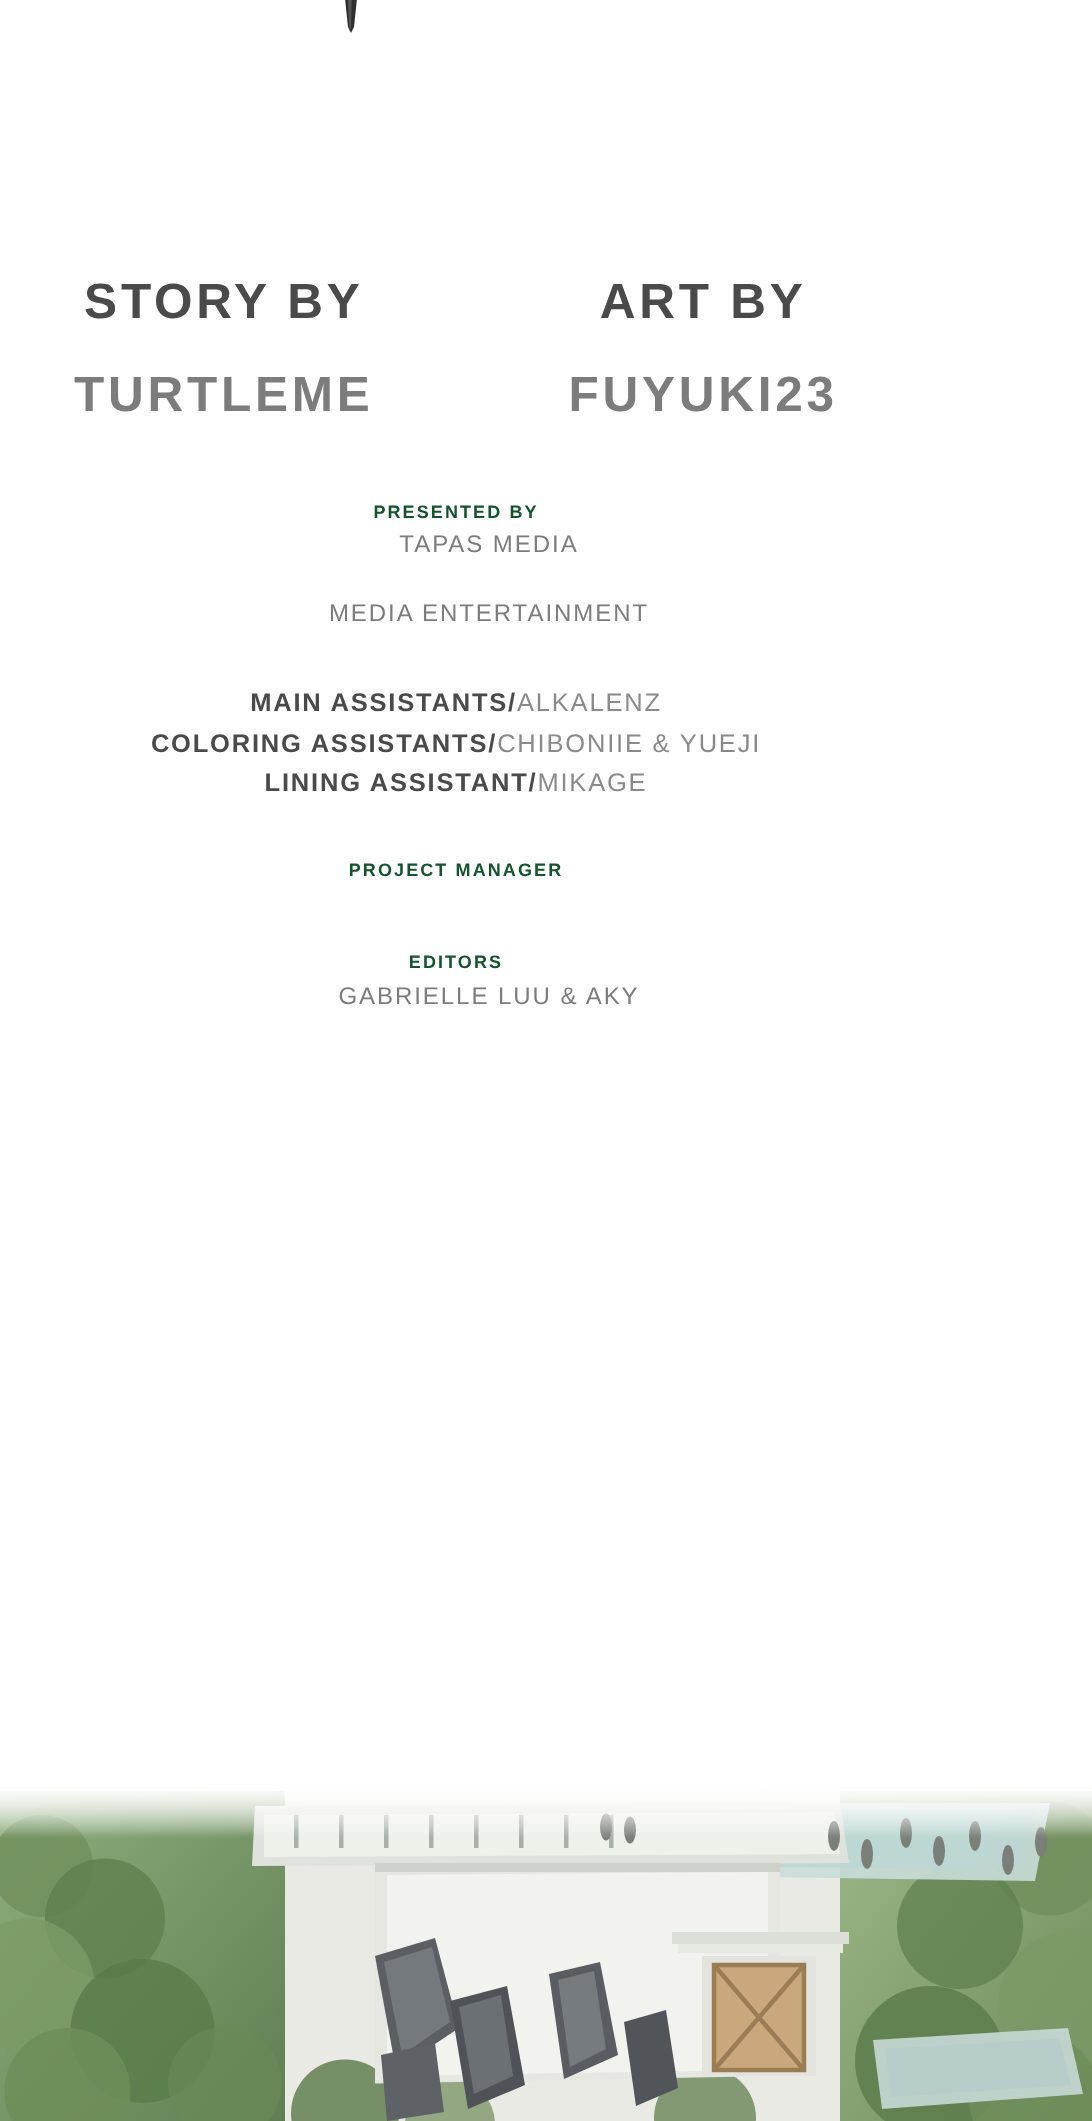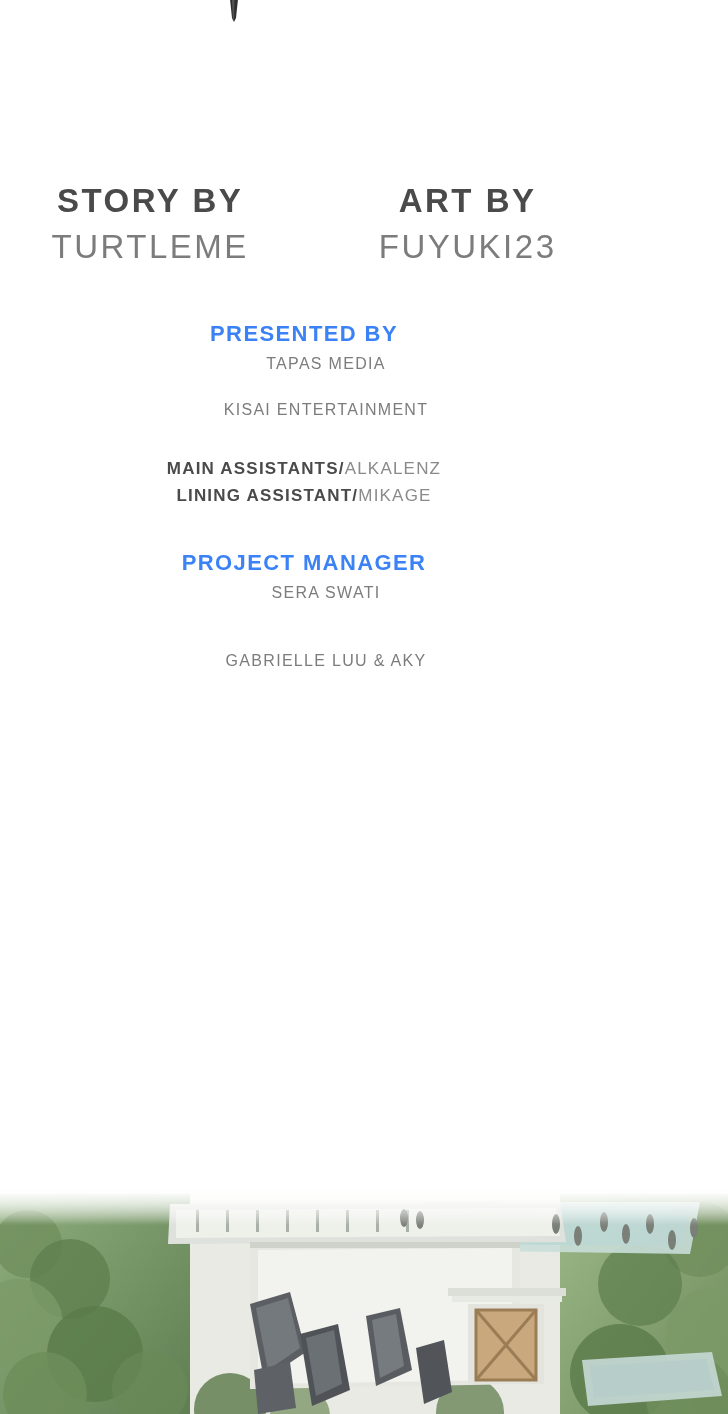--- a/index.html
+++ b/index.html
@@ -61,35 +61,35 @@
   }
   .byline .role {
     font-size: 33px;
     font-weight: bold;
     letter-spacing: 2.5px;
     color: #4a4a4a;
     line-height: 1.25;
   }
   .byline .name {
     font-size: 33px;
-    font-weight: normal;
+    font-weight: bold;
     letter-spacing: 2.5px;
     color: #7c7c7c;
     line-height: 1.35;
-    margin-top: 4px;
+    margin-top: 20px;
   }
 
   .block {
     margin-bottom: 20px;
   }
   .block .heading {
-    font-size: 22px;
+    font-size: 12px;
     font-weight: bold;
     letter-spacing: 1.4px;
-    color: #3b82f6;
+    color: #14532d;
     line-height: 1.6;
   }
   .block .value {
     font-size: 16px;
     font-weight: normal;
     letter-spacing: 1.3px;
     color: #7c7c7c;
     line-height: 1.6;
     padding-left: 44px;
   }
@@ -164,40 +164,43 @@
       <div class="name">FUYUKI23</div>
     </div>
   </div>
 
   <div class="block">
     <div class="heading">PRESENTED BY</div>
     <div class="value">TAPAS MEDIA</div>
   </div>
 
   <div class="block">
-    <div class="value">KISAI ENTERTAINMENT</div>
+    <div class="value">MEDIA ENTERTAINMENT</div>
   </div>
 
   <div class="assistants">
     <div class="line">
       <span>MAIN ASSISTANTS/</span><span class="light">ALKALENZ</span>
     </div>
     <div class="line">
+      <span>COLORING ASSISTANTS/</span><span class="light">CHIBONIIE &amp; YUEJI</span>
+    </div>
+    <div class="line">
       <span>LINING ASSISTANT/</span><span class="light">MIKAGE</span>
     </div>
   </div>
 
   <div class="block">
     <div class="heading">PROJECT MANAGER</div>
-    <div class="value">SERA SWATI</div>
   </div>
 
   <div class="spacer-lg"></div>
 
   <div class="block">
+    <div class="heading">EDITORS</div>
     <div class="value">GABRIELLE LUU &amp; AKY</div>
   </div>
 
 </div>
 
 <div class="bottom-art">
   <svg width="728" height="230" viewBox="0 0 728 230" xmlns="http://www.w3.org/2000/svg">
     <defs>
       <linearGradient id="fadeTop" x1="0" y1="0" x2="0" y2="1">
         <stop offset="0%" stop-color="#ffffff" stop-opacity="1"></stop>

